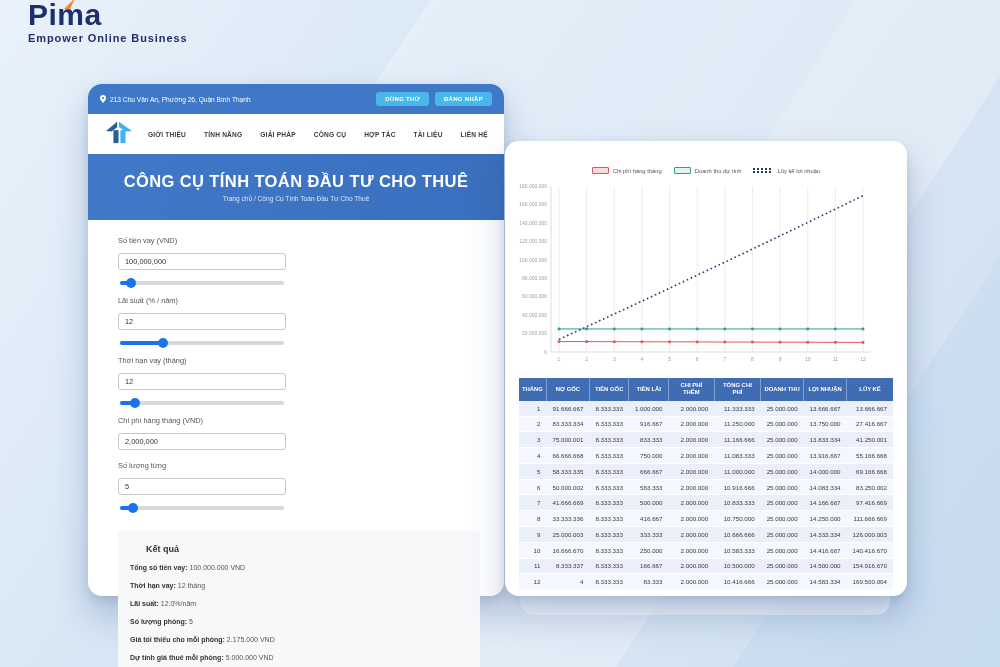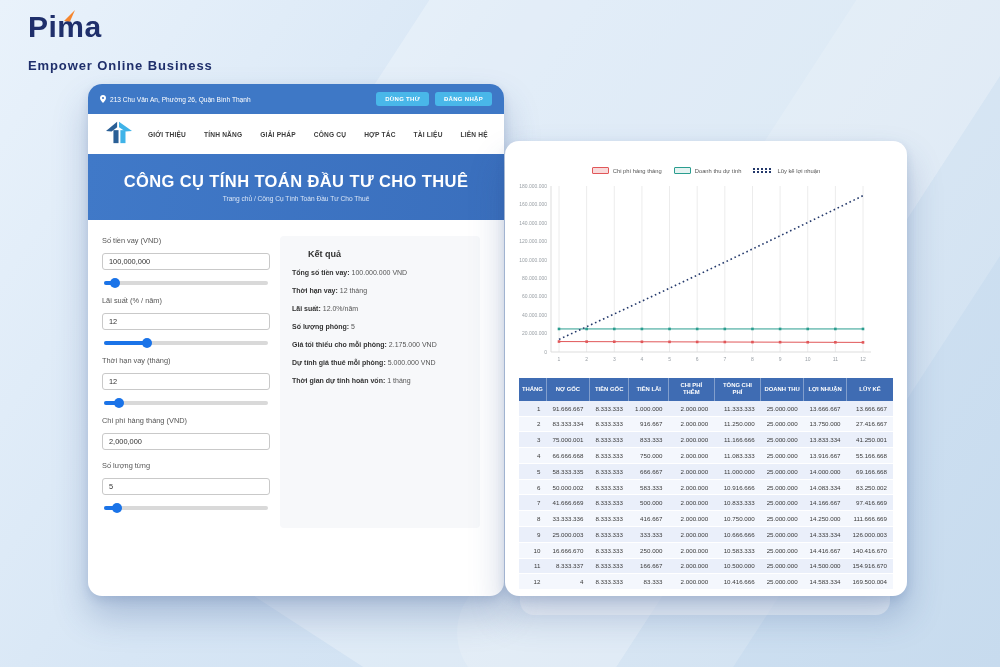--- a/index.html
+++ b/index.html
@@ -6,24 +6,24 @@
   body{
     width:1000px;height:667px;position:relative;overflow:hidden;
     font-family:"Liberation Sans","DejaVu Sans",sans-serif;
     background:linear-gradient(125deg,#e9f2fb 0%,#d7e6f5 40%,#c7dbee 100%);
   }
   .bg-streak{position:absolute;background:rgba(255,255,255,0.28);transform:rotate(33deg);border-radius:60px;pointer-events:none;}
   .bg-streak.s1{width:520px;height:980px;left:330px;top:-260px;}
   .bg-streak.s2{width:260px;height:980px;left:680px;top:-180px;background:rgba(255,255,255,0.16);}
 
   
-  .pima{position:absolute;left:28px;top:12px;}
+  .pima{position:absolute;left:28px;top:0;}
   .pima .word{font-size:30px;font-weight:800;color:#1f2f6b;letter-spacing:.5px;line-height:1;}
   .pima .arrow{position:absolute;left:35px;top:-4px;}
-  .pima .tagline{font-size:13px;font-weight:700;color:#1f2f6b;letter-spacing:.9px;margin-top:16px;}
+  .pima .tagline{font-size:11px;font-weight:700;color:#1f2f6b;letter-spacing:.9px;margin-top:2px;}
 
   
   .card{position:absolute;background:#fff;border-radius:14px;
         box-shadow:0 20px 35px rgba(45,80,140,.28),0 4px 10px rgba(45,80,140,.15);}
   .card-back{position:absolute;background:rgba(255,255,255,.55);border-radius:14px;}
   #back-left{left:104px;top:110px;width:384px;height:470px;}
   #back-right{left:520px;top:165px;width:370px;height:450px;}
   #card-left{left:88px;top:84px;width:416px;height:512px;}
   #card-right{left:505px;top:141px;width:402px;height:455px;}
 
@@ -38,21 +38,21 @@
   .nav-items{flex:1;display:flex;justify-content:space-between;margin-left:14px;}
   .nav-item{font-size:6.6px;font-weight:700;color:#3c3c3c;letter-spacing:.2px;cursor:pointer;}
 
   
   .hero{height:66px;background:linear-gradient(100deg,#4079c8,#3a6fbd);color:#fff;text-align:center;
         display:flex;flex-direction:column;justify-content:center;gap:4px;}
   .hero h1{margin:0;font-size:16.5px;font-weight:800;letter-spacing:.4px;}
   .hero .crumb{font-size:6.6px;color:#d9e5f6;}
 
   
-  .calc{display:flex;gap:10px;padding:16px 24px 14px 14px;height:292px;}
+  .calc{display:flex;gap:10px;padding:16px 24px 14px 30px;height:292px;flex-direction:column;}
   .form-col{width:168px;flex:none;}
   .field{margin-bottom:11px;}
   .field .flabel{display:block;font-size:7.4px;color:#555;margin-bottom:5px;}
   .tinput{width:100%;box-sizing:border-box;height:17px;border:1px solid #c9c9c9;border-radius:3px;font-size:7.4px;color:#333;padding:0 6px;font-family:inherit;}
   .slider{position:relative;height:4px;background:#d9d9d9;border-radius:2px;margin:11px 2px 4px 2px;cursor:pointer;}
   .slider .fill{position:absolute;left:0;top:0;height:100%;background:#1a73e8;border-radius:2px;}
   .slider .thumb{position:absolute;top:50%;width:10px;height:10px;border-radius:50%;background:#1a73e8;transform:translate(-50%,-50%);}
 
   .results{flex:1;background:#f7f8fa;border-radius:4px;padding:13px 12px;}
   .results h2{margin:0 0 10px 16px;font-size:9px;font-weight:700;color:#333;}

